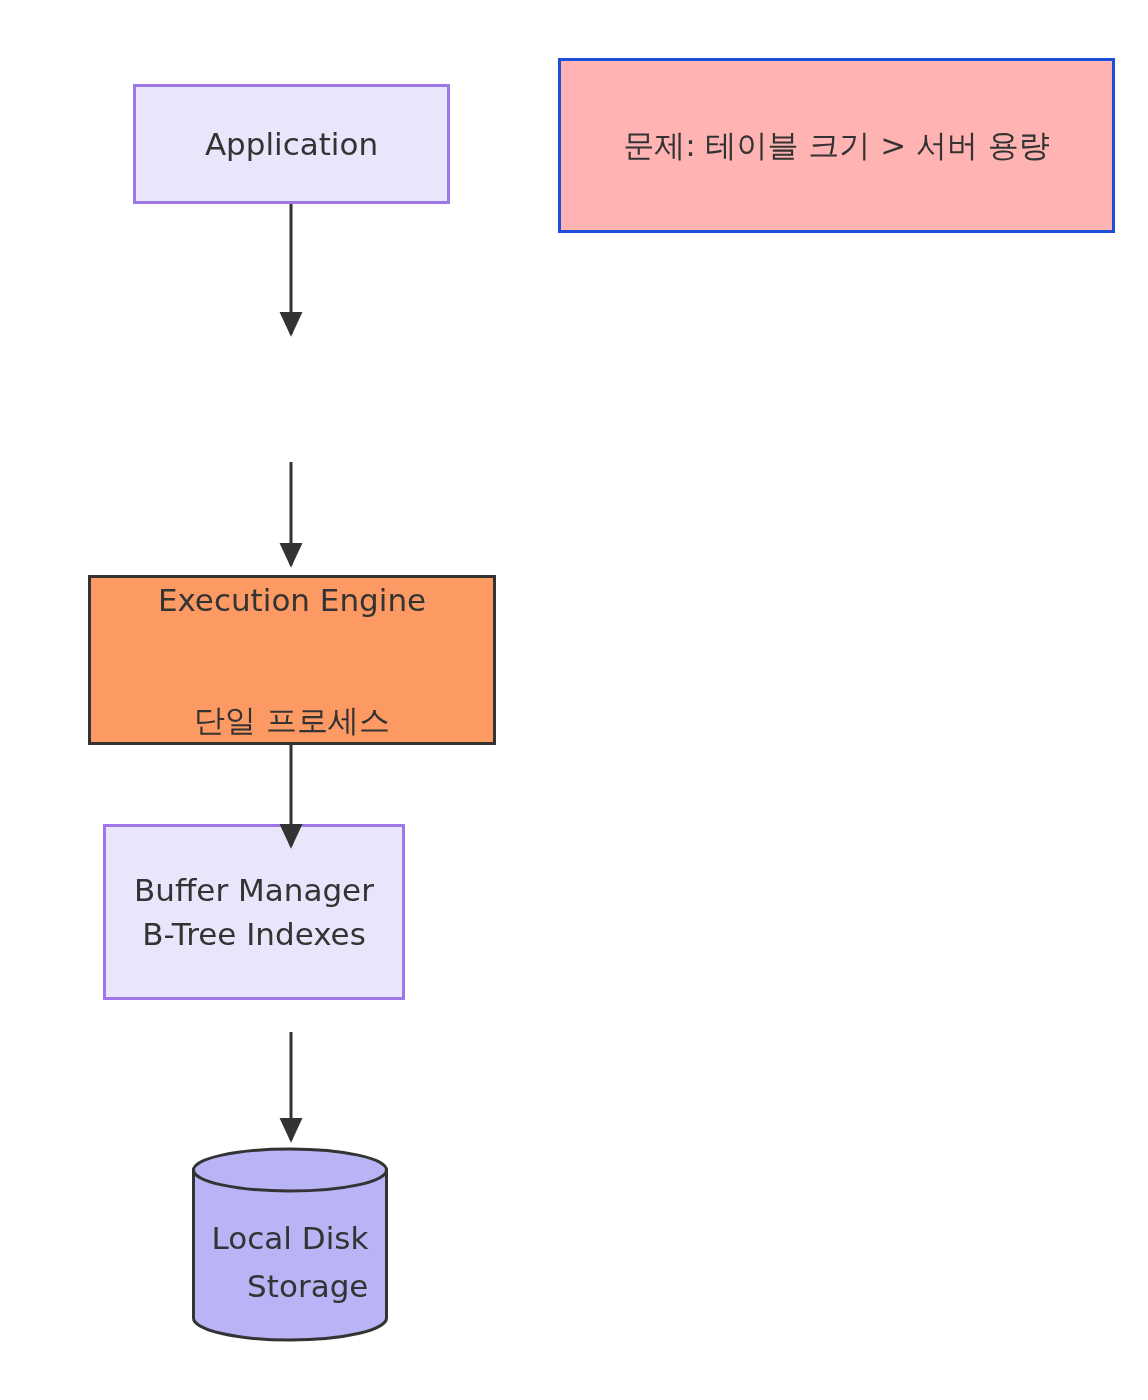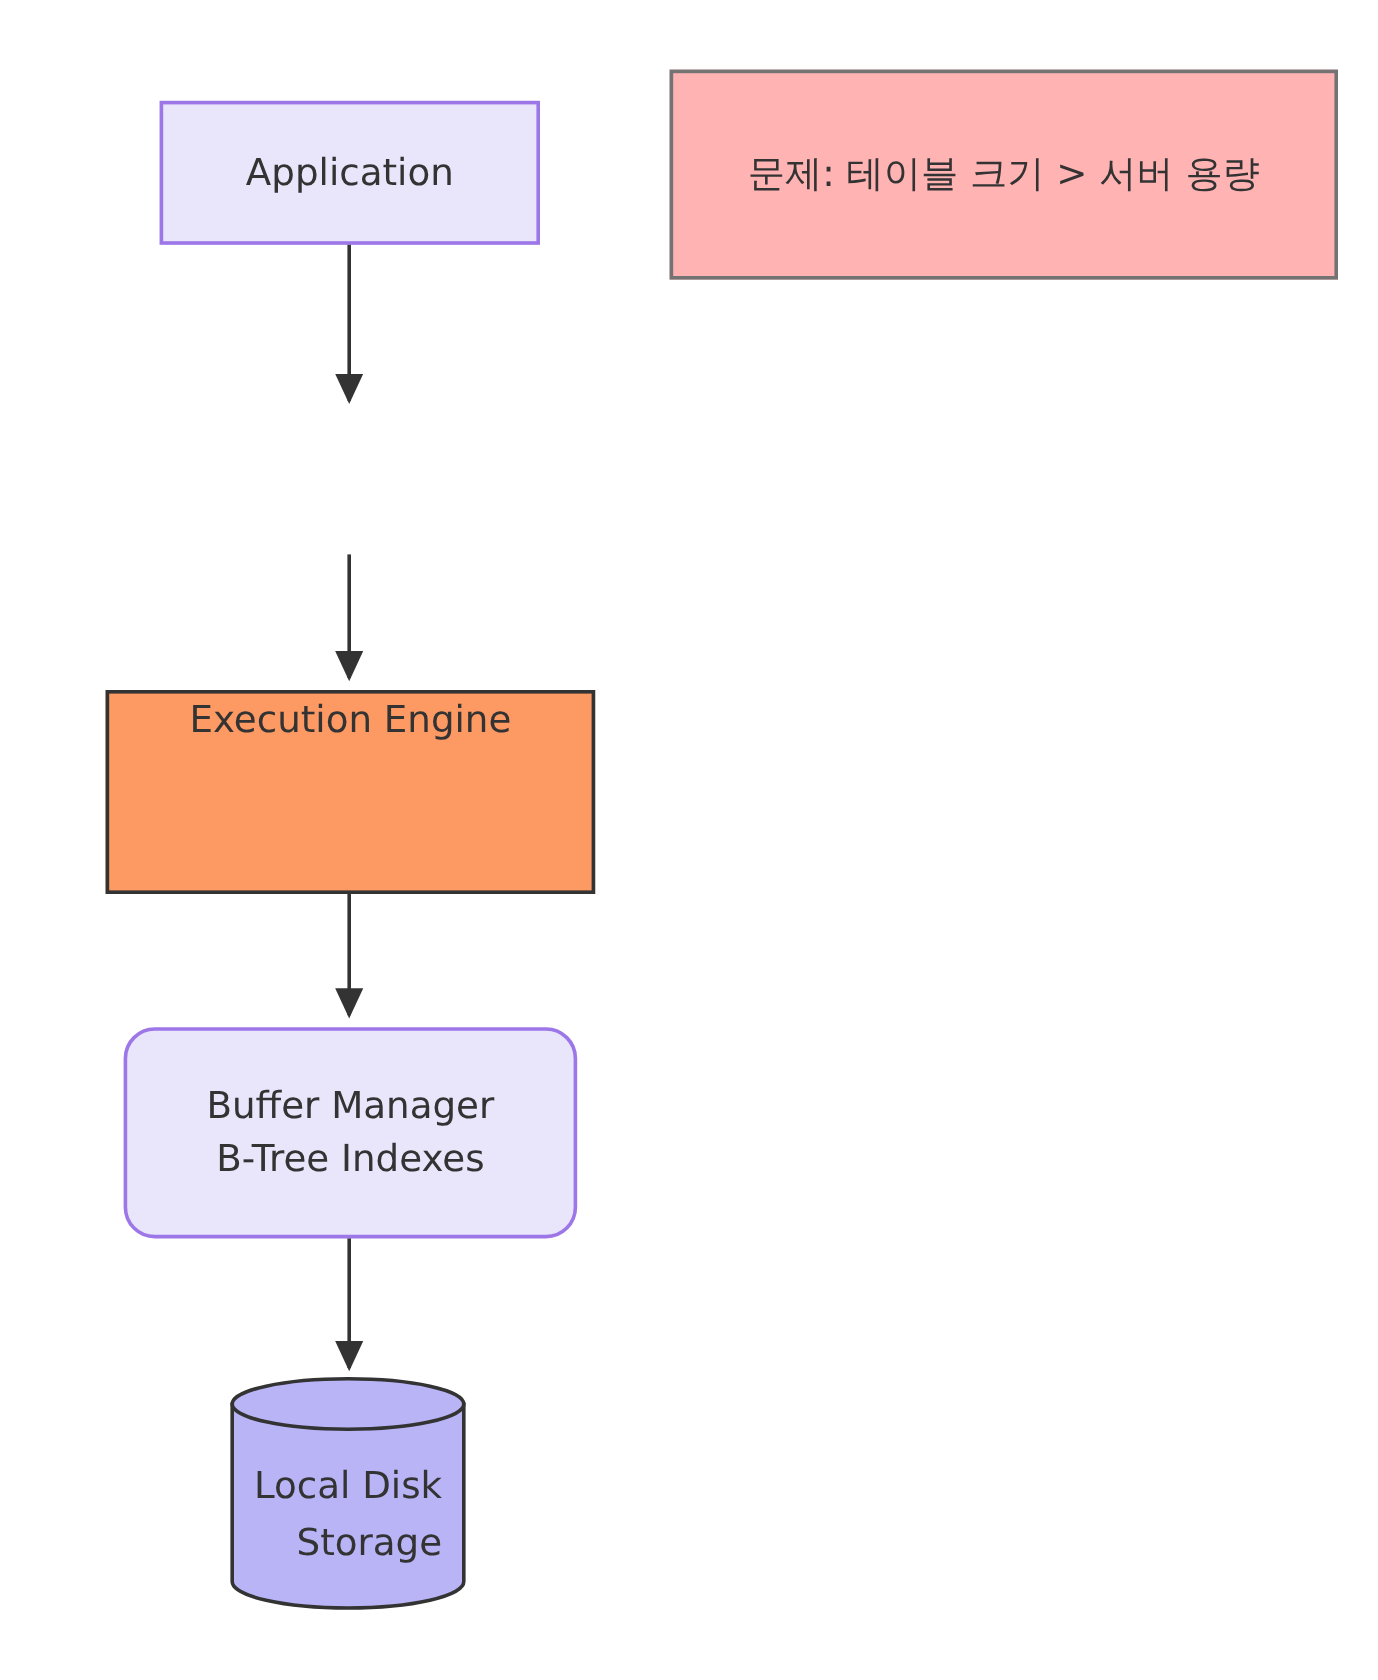--- a/index.html
+++ b/index.html
@@ -45,21 +45,21 @@
     background: #FD9A63;
     border: 3px solid #333333;
     font-size: 31px;
     line-height: 1.42;
     justify-content: space-between;
   }
 
   
   .node-note {
     background: #FFB3B3;
-    border: 3px solid #737373;
+    border: 3px solid #1d4ed8;
     font-size: 31px;
     line-height: 1.50;
   }
 
   
   .node-cylinder {
     font-size: 31px;
     line-height: 1.55;
     z-index: 2;
     text-align: right;
@@ -113,23 +113,24 @@
     <span class="line">Application</span>
   </div>
 
   <div class="node node-note" style="left:558px; top:58px; width:557px; height:175px;">
     <span class="line">문제: 테이블 크기 &gt; 서버 용량</span>
   </div>
 
 
   <div class="node node-highlight" style="left:88px; top:575px; width:408px; height:170px;">
     <span class="line">Execution Engine</span>
+    <span class="line">단일 프로세스</span>
   </div>
 
-  <div class="node node-process" style="left:103px; top:856px; width:378px; height:176px;border-radius:26px;">
+  <div class="node node-process" style="left:103px; top:824px; width:302px; height:176px;">
     <span class="line">Buffer Manager</span>
     <span class="line">B-Tree Indexes</span>
   </div>
 
   <div class="node node-cylinder" style="left:192px; top:1148px; width:196px; height:192px;">
     <svg class="cyl-svg" width="196" height="192" viewBox="0 0 196 192">
       <path d="M1.5,22 L1.5,170 A96.5,22 0 0 0 194.5,170 L194.5,22 Z" fill="#B8B4F5" stroke="#333333" stroke-width="3"></path>
       <ellipse cx="98" cy="22" rx="96.5" ry="21" fill="#B8B4F5" stroke="#333333" stroke-width="3"></ellipse>
     </svg>
     <div class="cyl-label">

